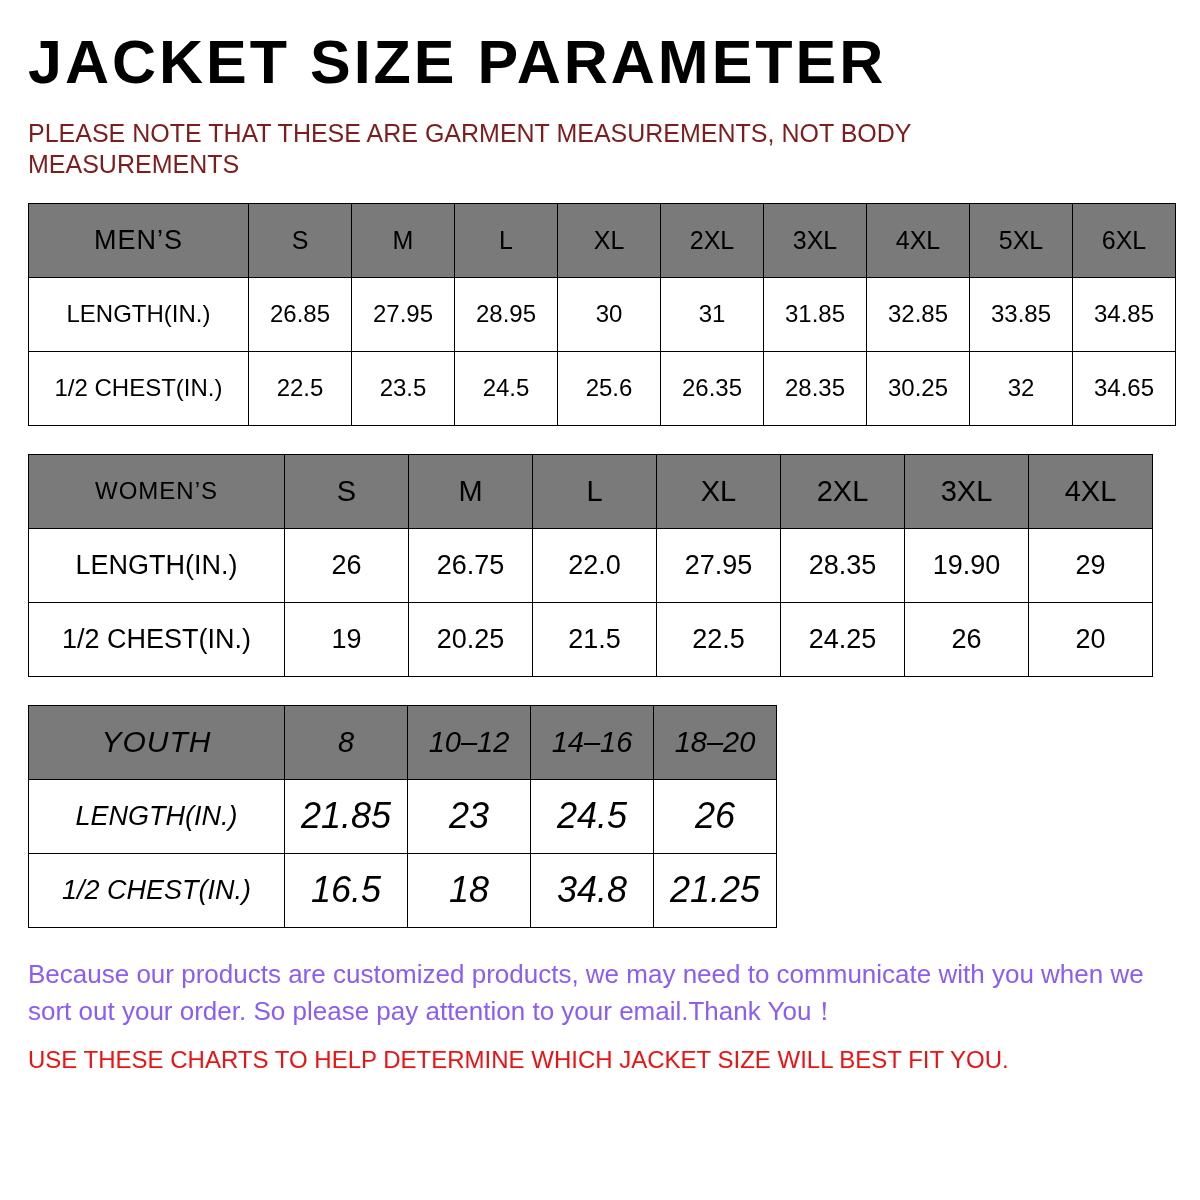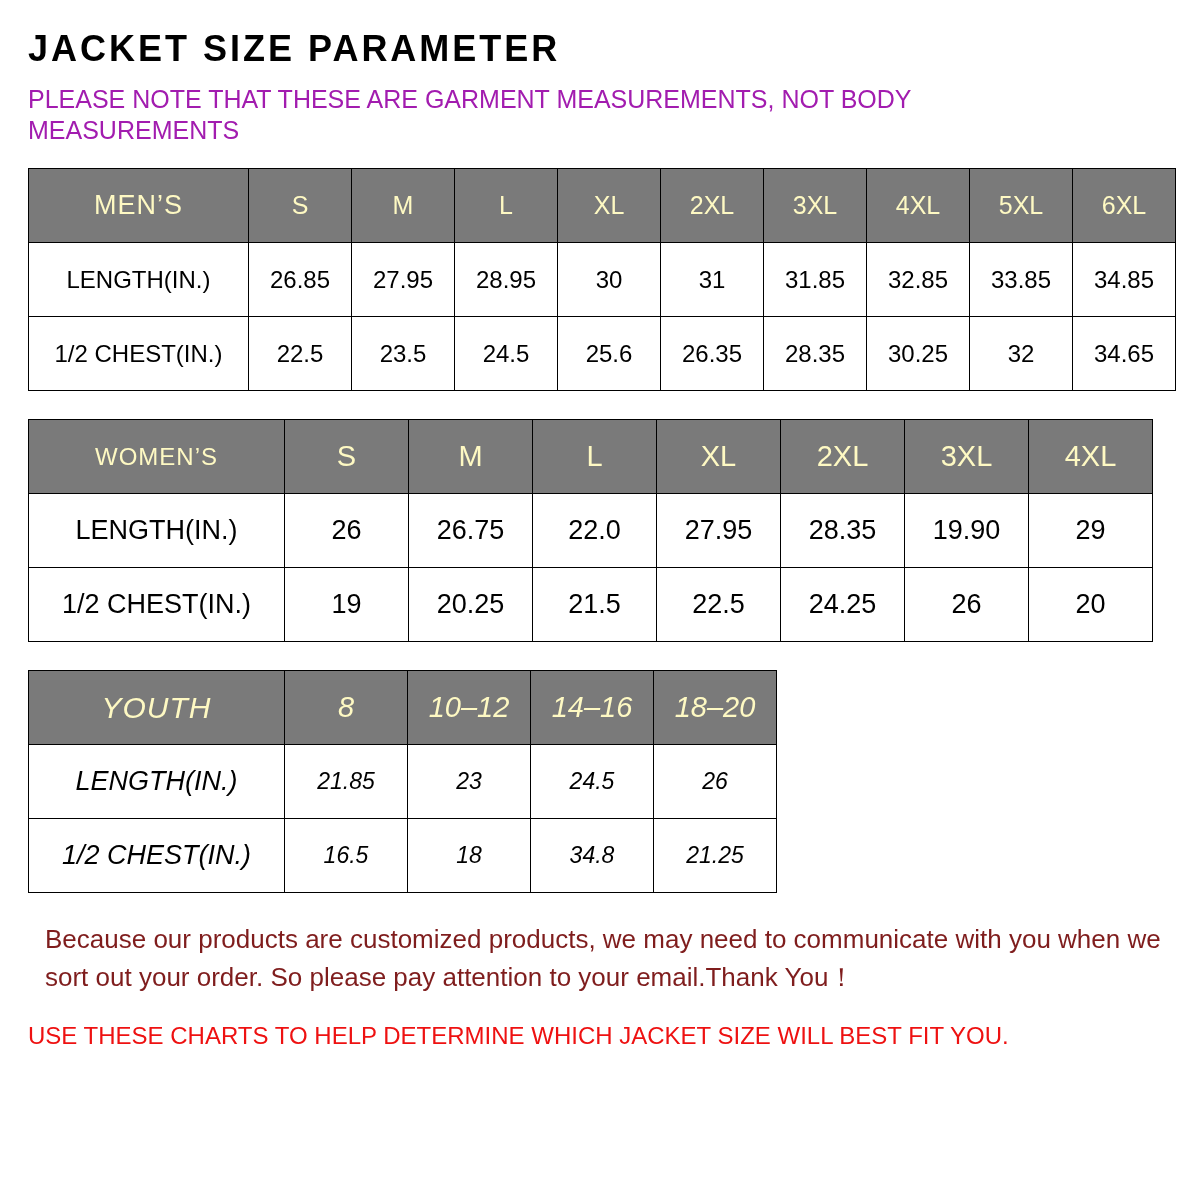--- a/index.html
+++ b/index.html
@@ -15,28 +15,28 @@
     overflow: hidden;
   }
   .page {
     width: 1200px;
     height: 1200px;
     box-sizing: border-box;
     padding: 30px 28px 0 28px;
     position: relative;
   }
   .title {
-    font-size: 36px;
+    font-size: 61px;
     font-weight: bold;
     letter-spacing: 3px;
-    margin: 0 0 16px 0;
+    margin: 0 0 24px 0;
     line-height: 1.05;
   }
   .note {
-    color: #a21caf;
+    color: #7f1d1d;
     font-size: 25px;
     line-height: 1.25;
     margin: 16px 0 22px 0;
     max-width: 930px;
   }
   table.size-table {
     border-collapse: collapse;
     table-layout: fixed;
     margin-bottom: 28px;
     border: 1px solid #000;
@@ -44,21 +44,21 @@
   table.size-table td, table.size-table th {
     border: 1px solid #000;
     text-align: center;
     font-weight: normal;
     padding: 0;
     height: 74px;
     box-sizing: border-box;
   }
   table.size-table thead td {
     background: #7a7a7a;
-    color: #fef9c3;
+    color: #000000;
   }
   
   .men-table { width: 1144px; }
   .men-table .hdr-label { font-size: 27px; letter-spacing: 1px; }
   .men-table .hdr-size { font-size: 25px; }
   .men-table .row-label { font-size: 24px; }
   .men-table .cell { font-size: 24px; }
   .men-table col.c0 { width: 220px; }
   .men-table col.cs { width: 103px; }
 
@@ -70,37 +70,37 @@
   .women-table .cell { font-size: 27px; }
   .women-table td { height: 81px; }
   .women-table col.c0 { width: 256px; }
   .women-table col.cs { width: 124px; }
 
   
   .youth-table { width: 748px; font-style: italic; }
   .youth-table .hdr-label { font-size: 30px; letter-spacing: 1px; }
   .youth-table .hdr-size { font-size: 29px; }
   .youth-table .row-label { font-size: 27px; }
-  .youth-table .cell { font-size: 23px; }
+  .youth-table .cell { font-size: 36px; }
   .youth-table td { height: 81px; }
   .youth-table col.c0 { width: 256px; }
   .youth-table col.cs { width: 123px; }
 
   .footer-red {
-    color: #7f1d1d;
+    color: #8b5cf6;
     font-size: 26px;
     line-height: 1.45;
-    margin: 16px 0 0 17px;
+    margin: 16px 0 0 0;
     max-width: 1130px;
   }
   .footer-red2 {
     color: #ee1111;
     font-size: 24px;
     line-height: 1.4;
-    margin: 22px 0 0 0;
+    margin: 12px 0 0 0;
     max-width: 1130px;
   }
 </style>
 </head>
 <body>
 
 <div class="page">
 
   <h1 class="title">JACKET SIZE PARAMETER</h1>
 

